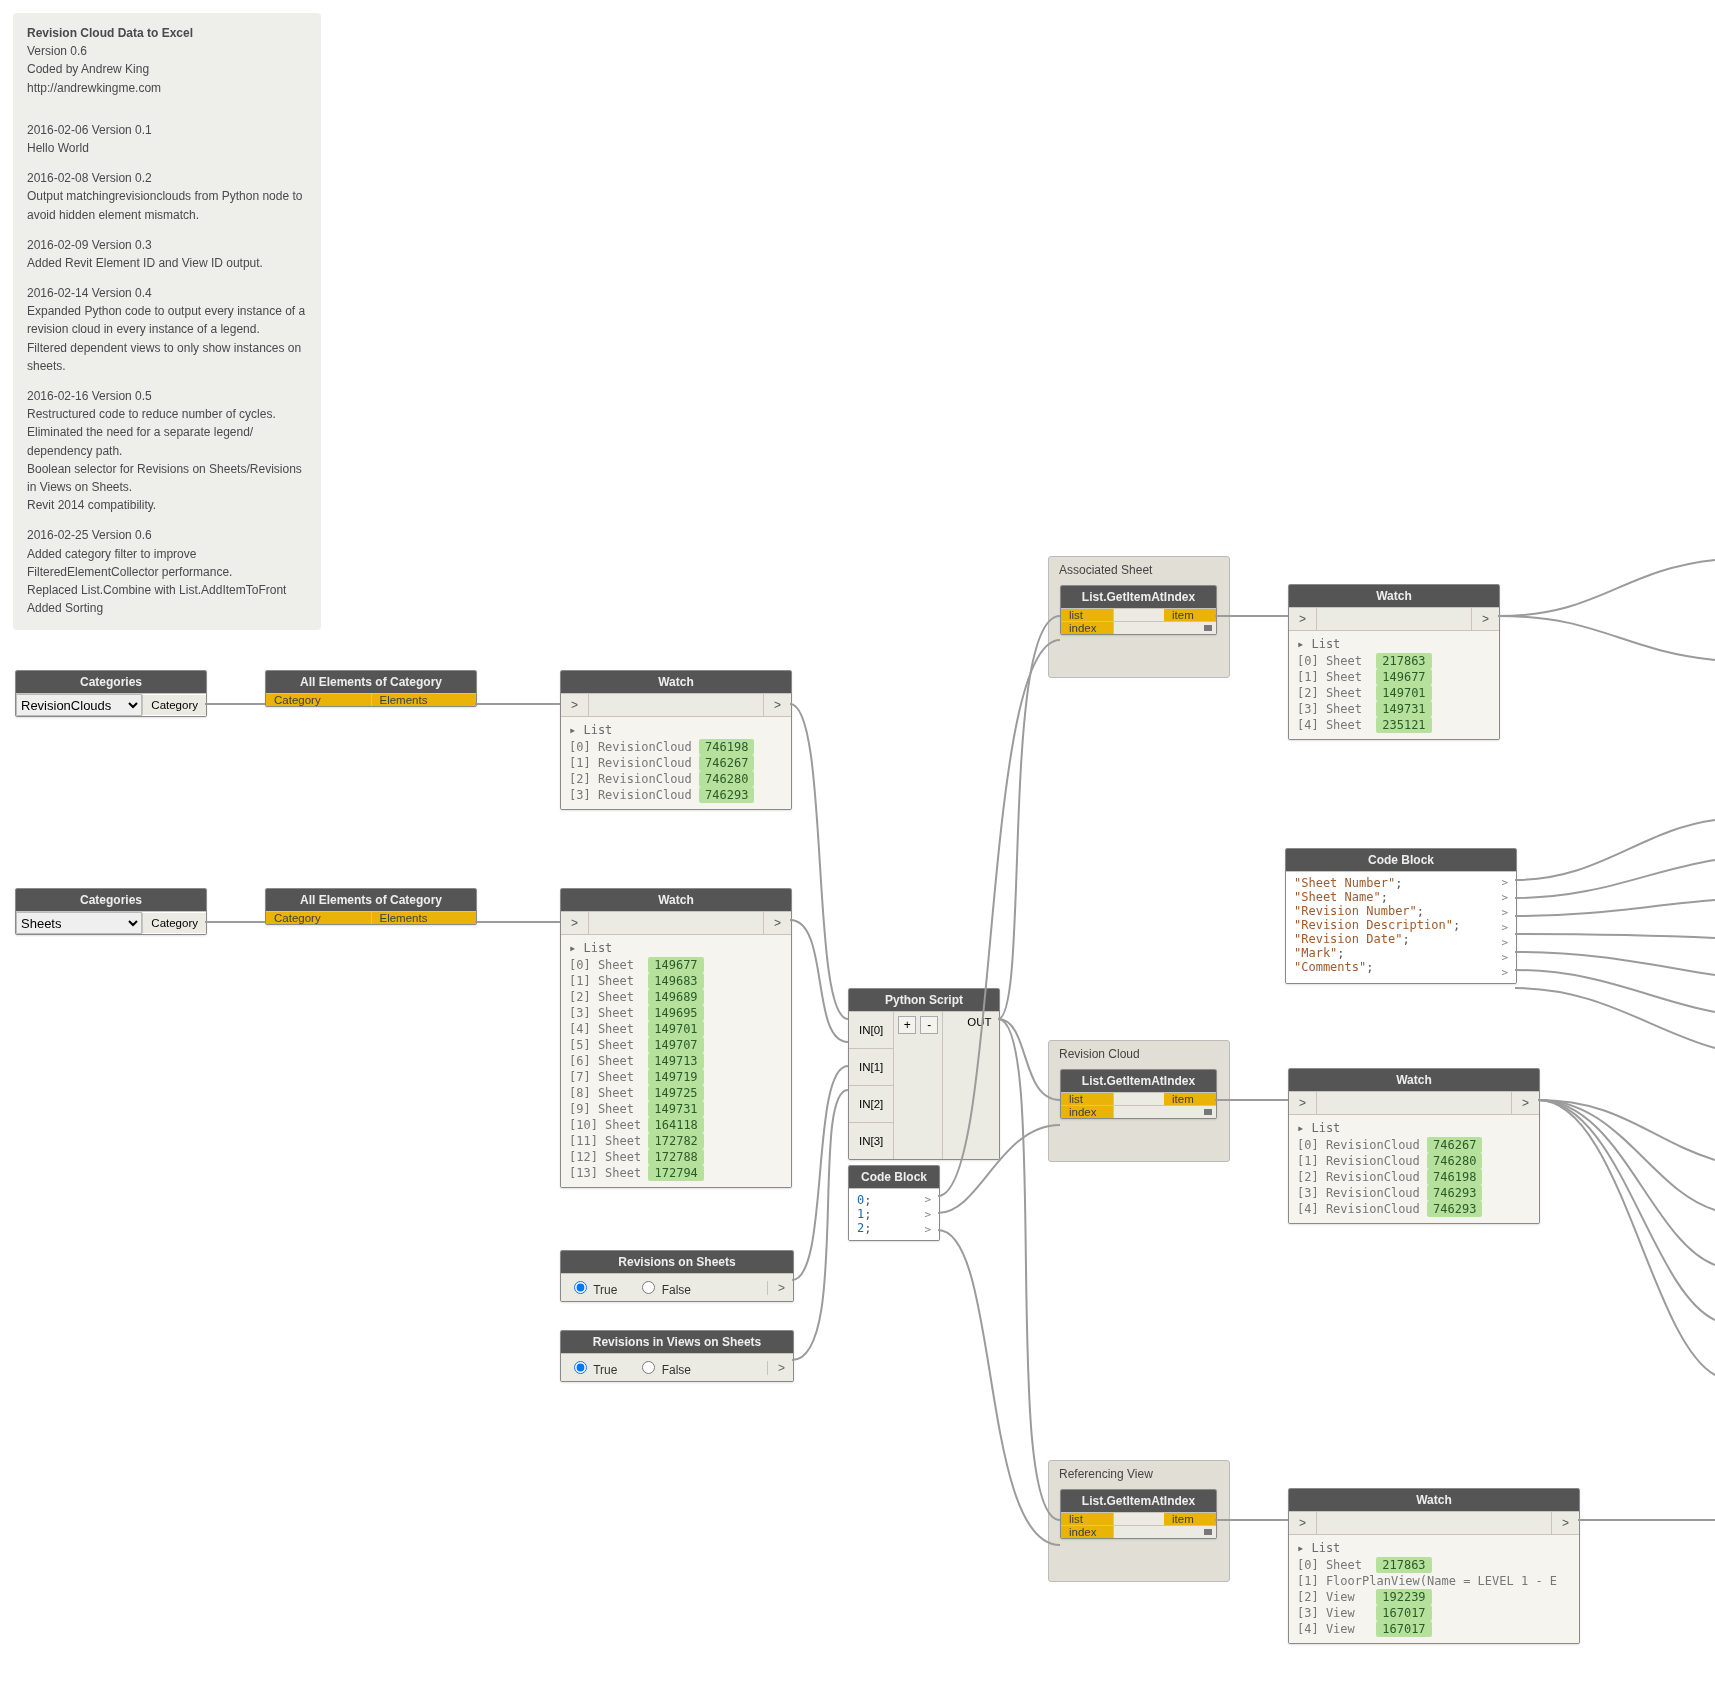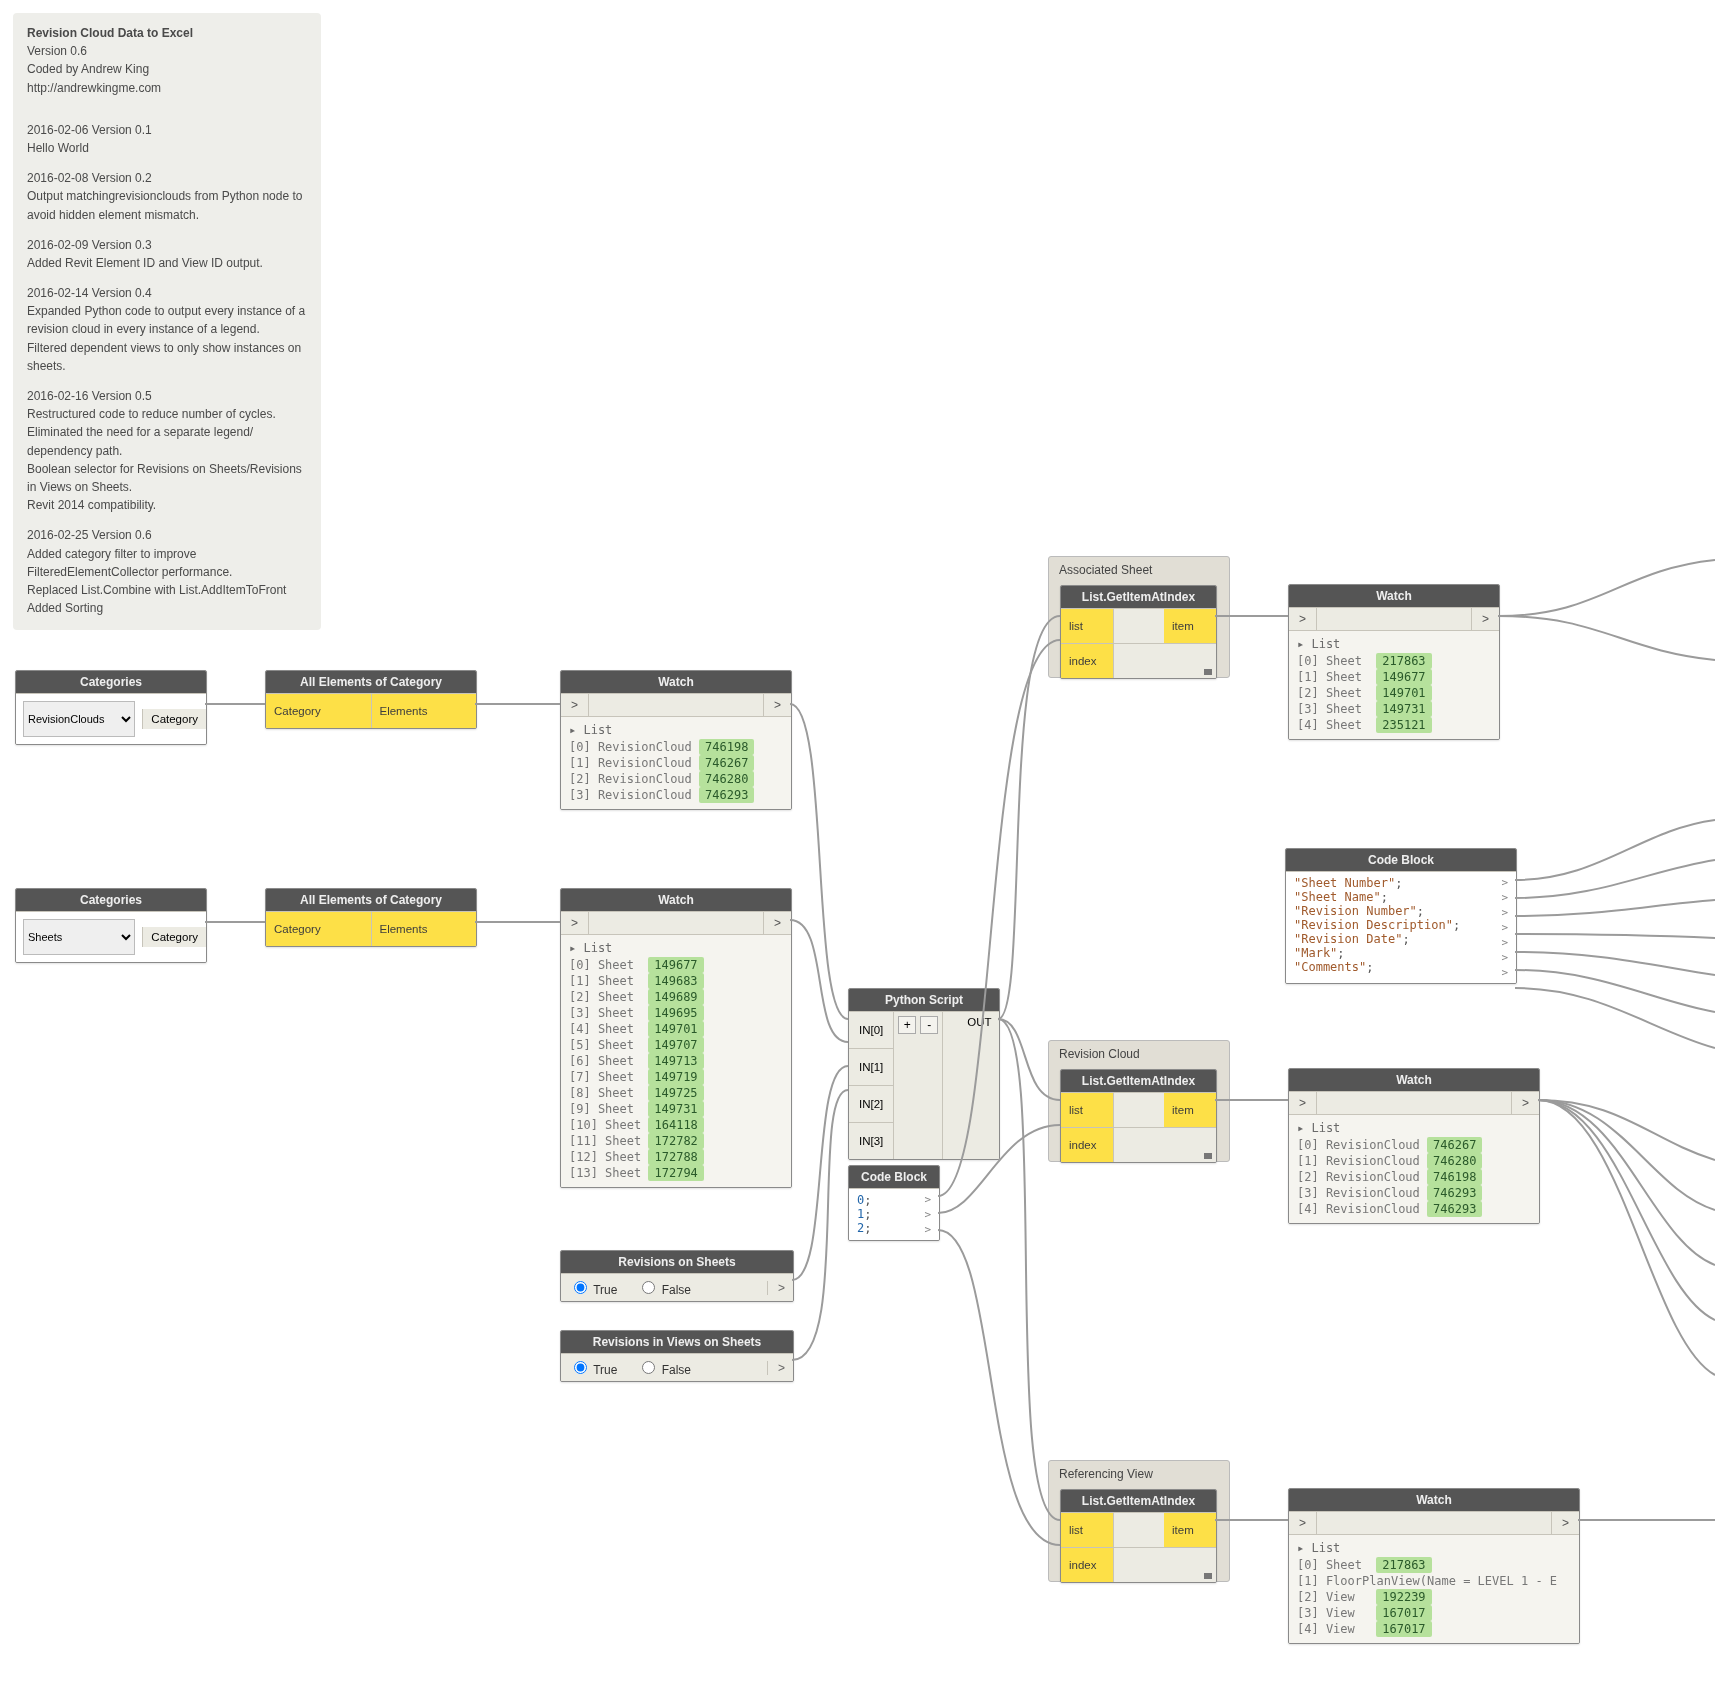--- a/index.html
+++ b/index.html
@@ -11,39 +11,39 @@
 .note .sep{height:12px}
 
 
 .grp{position:absolute;border:1px solid #bbb;background:#e1ded5;border-radius:3px}
 .grp-title{font-size:12px;color:#444;padding:6px 10px 4px 10px;font-weight:500}
 
 
 .node{position:absolute;border:1px solid #8a8a8a;background:#e6e3da;border-radius:2px;box-shadow:0 1px 2px rgba(0,0,0,.12);overflow:hidden}
 .node-title{background:#555;color:#eee;font-size:12px;font-weight:600;text-align:center;padding:4px 0}
 .ports{display:flex}
-.port{flex:1;padding:11px 8px;font-size:11.5px;color:#3d3d3d;border-right:1px solid #c7c4ba;border-top:1px solid #c7c4ba;background:#fde047;text-align:left}
+.port{flex:1;padding:0 8px;font-size:11.5px;color:#3d3d3d;border-right:1px solid #c7c4ba;border-top:1px solid #c7c4ba;background:#eab308;text-align:left}
 .port:last-child{border-right:none;text-align:left}
 .port-row{display:flex}
 .port-row .port{flex:0 0 auto;min-width:36px}
 .port-row .sp{flex:1;background:#ecebe3;border-top:1px solid #c7c4ba}
 
 
 .watch-head{display:flex;align-items:center;background:#ecebe3;border-top:1px solid #c7c4ba}
 .watch-head .chev{padding:4px 10px;font-size:12px;color:#555;border-right:1px solid #c7c4ba}
 .watch-head .chev.r{border-right:none;border-left:1px solid #c7c4ba;margin-left:auto}
 .watch-body{background:#f5f4ef;border-top:1px solid #c7c4ba;padding:6px 8px;font-family:Consolas,Menlo,monospace;font-size:12px;color:#4a4a4a}
 .watch-body .lst{color:#6a6a6a;margin-bottom:2px}
 .watch-body .row{white-space:nowrap;padding:1px 0}
 .watch-body .idx{color:#777;display:inline-block;min-width:72px}
 .watch-body .val{background:#b6e19c;padding:1px 6px;border-radius:2px;color:#2a5a2a}
 
 
 .sel{display:flex;align-items:center;background:#fff;border-top:1px solid #c7c4ba}
-.sel select{flex:1;border:1px solid #bbb;font-size:11px;height:36px;margin:7px}
+.sel select{flex:1;border:1px solid #bbb;font-size:13px;height:22px;margin:0}
 .sel .out{padding:4px 8px;font-size:11.5px;border-left:1px solid #c7c4ba;background:#ecebe3}
 
 
 .radios{display:flex;align-items:center;background:#ecebe3;border-top:1px solid #c7c4ba;font-size:12px;color:#333;padding:4px 8px;gap:20px}
 .radios .out{margin-left:auto;color:#666;border-left:1px solid #c7c4ba;padding-left:10px}
 
 
 .code-body{background:#fff;border-top:1px solid #c7c4ba;padding:4px 8px;font-family:Consolas,Menlo,monospace;font-size:12px;color:#555;display:flex}
 .code-body .lines{flex:1}
 .code-body .ln .str{color:#a05a2c}

